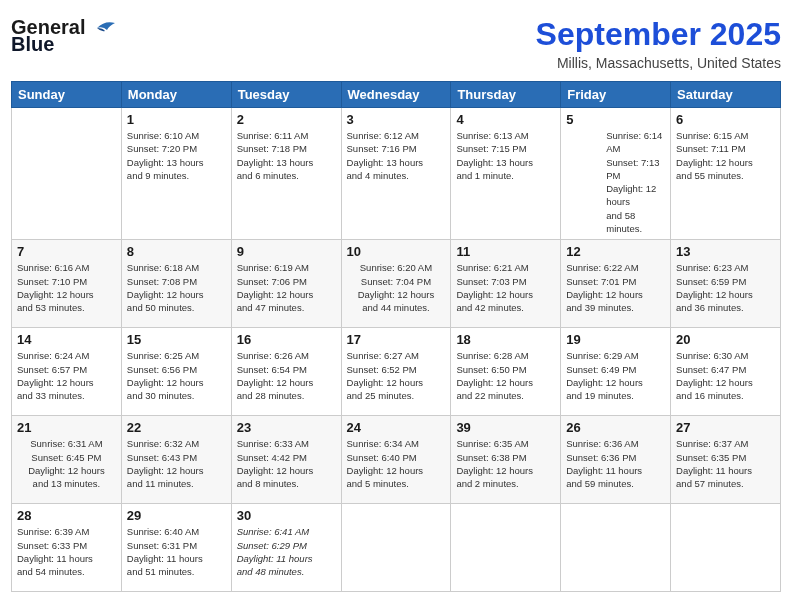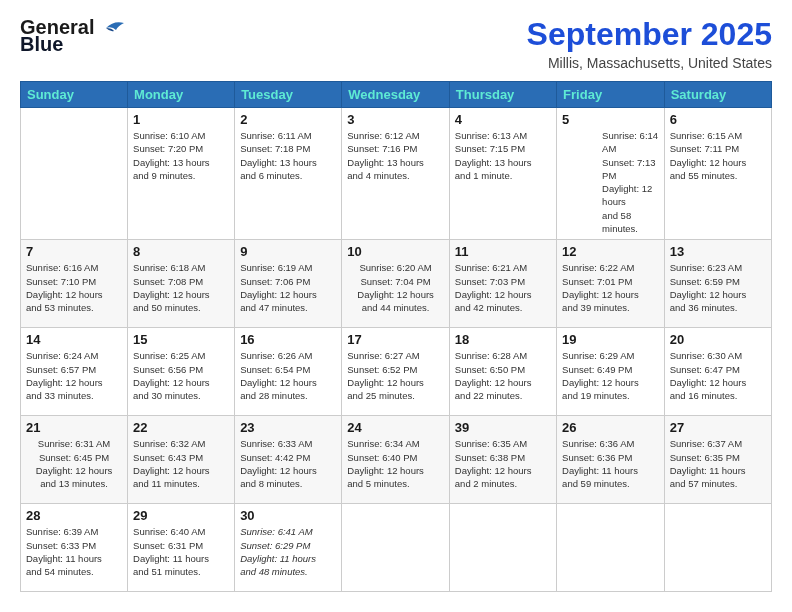--- a/index.html
+++ b/index.html
@@ -6,21 +6,21 @@
     body {
       font-family: Arial, sans-serif;
       background: #fff;
       width: 792px;
       height: 612px;
       overflow: hidden;
     }
     .page {
       width: 792px;
       min-height: 612px;
-      padding: 16px 20px;
+      padding: 16px 11px;
       background: #fff;
     }
     .header {
       display: flex;
       justify-content: space-between;
       align-items: flex-start;
       margin-bottom: 10px;
     }
     .logo {
       display: flex;
@@ -44,21 +44,21 @@
       color: #444;
       margin-top: 2px;
     }
     .calendar {
       width: 100%;
       border-collapse: collapse;
       border: 1px solid #ccc;
     }
     .calendar th {
       background: #2a6db5;
-      color: #5eead4;
+      color: #ffffff;
       font-size: 13px;
       font-weight: bold;
       padding: 5px 6px;
       text-align: left;
       border: 1px solid #1e5a9a;
     }
     .calendar td {
       vertical-align: top;
       border: 1px solid #ccc;
       padding: 4px 5px;

